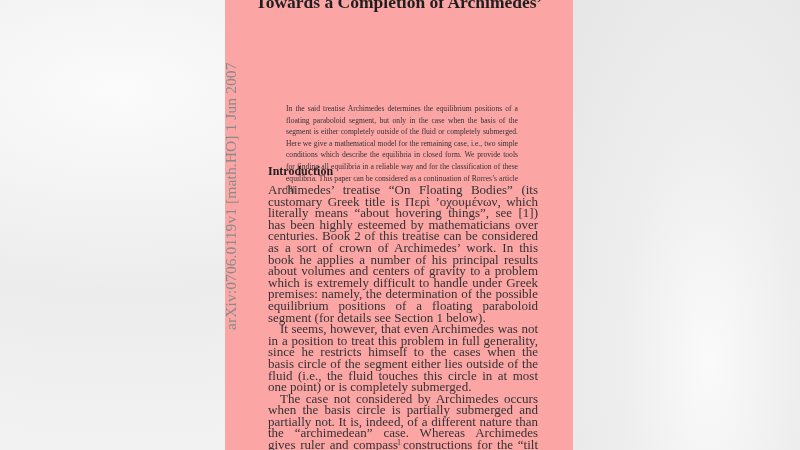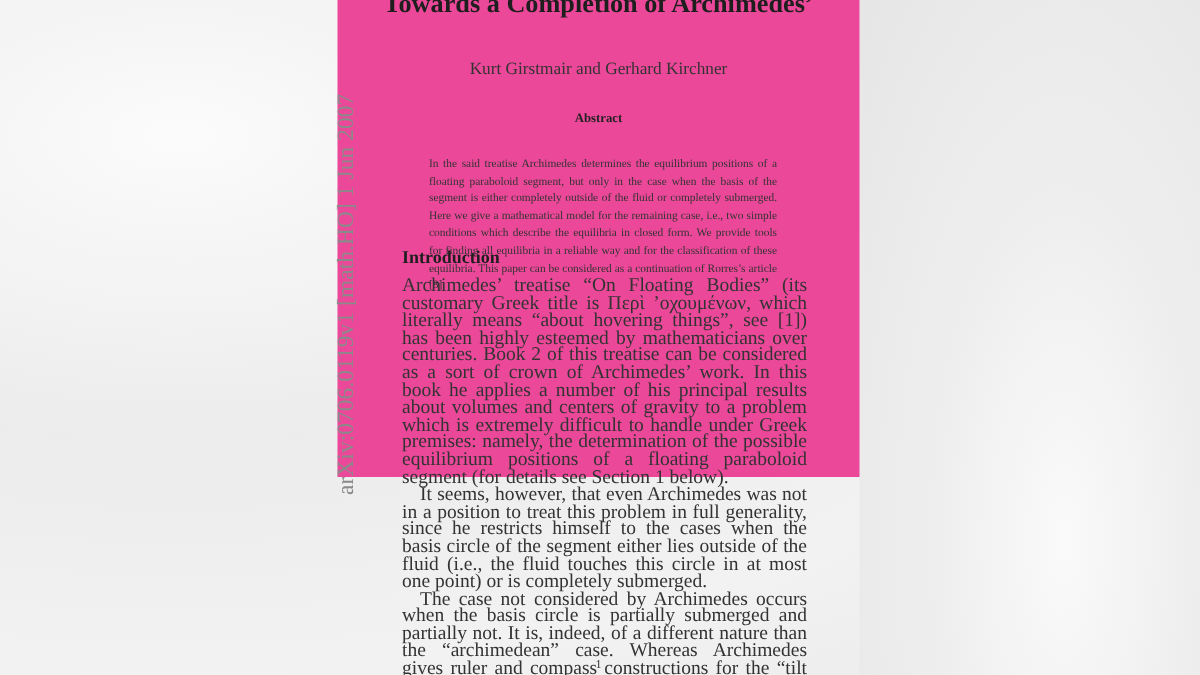--- a/index.html
+++ b/index.html
@@ -6,22 +6,22 @@
     body {
       width: 800px; height: 450px; overflow: hidden; position: relative;
       background: radial-gradient(ellipse at 15% 20%, #fbfbfb 0%, #ececec 40%, #f2f2f2 70%, #e9e9e9 100%);
       font-family: "Liberation Serif", "DejaVu Serif", serif;
     }
     .bg-right {
       position: absolute; left: 573px; top: 0; width: 227px; height: 450px;
       background: radial-gradient(ellipse at 60% 80%, #fafafa 0%, #eeeeee 45%, #e6e6e6 100%);
     }
     .page {
-      position: absolute; left: 225px; top: 0; width: 348px; height: 318px;
-      background: #ec4899; color: #222;
+      position: absolute; left: 225px; top: 0; width: 348px; height: 450px;
+      background: #fca5a5; color: #222;
     }
     .arxiv-stamp {
       position: absolute; left: 222px; top: 330px;
       transform-origin: 0 0; transform: rotate(-90deg);
       font-size: 15.5px; color: #8a8a8a; white-space: nowrap; letter-spacing: 0.1px;
     }
     .title {
       position: absolute; left: 0; width: 348px; text-align: center;
       font-weight: bold; font-size: 17.5px; line-height: 20px; color: #1e1e1e; top: -8px;
     }
@@ -54,22 +54,20 @@
   </style>
 </head>
 <body>
 
 <div class="bg-right"></div>
 
 <div class="page">
   <div class="title">
     <div>Towards a Completion of Archimedes’</div>
   </div>
-  <div class="authors">Kurt Girstmair and Gerhard Kirchner</div>
-  <div class="abstract-head">Abstract</div>
   <div class="abstract">In the said treatise Archimedes determines the equilibrium positions of a floating paraboloid segment, but only in the case when the basis of the segment is either completely outside of the fluid or completely submerged. Here we give a mathematical model for the remaining case, i.e., two simple conditions which describe the equilibria in closed form. We provide tools for finding all equilibria in a reliable way and for the classification of these equilibria. This paper can be considered as a continuation of Rorres’s article [8].</div>
   <div class="section">Introduction</div>
   <div class="body">
     <p class="first">Archimedes’ treatise “On Floating Bodies” (its customary Greek title is Περὶ ’οχουμένων, which literally means “about hovering things”, see [1]) has been highly esteemed by mathematicians over centuries. Book 2 of this treatise can be considered as a sort of crown of Archimedes’ work. In this book he applies a number of his principal results about volumes and centers of gravity to a problem which is extremely difficult to handle under Greek premises: namely, the determination of the possible equilibrium positions of a floating paraboloid segment (for details see Section 1 below).</p>
     <p>It seems, however, that even Archimedes was not in a position to treat this problem in full generality, since he restricts himself to the cases when the basis circle of the segment either lies outside of the fluid (i.e., the fluid touches this circle in at most one point) or is completely submerged.</p>
     <p>The case not considered by Archimedes occurs when the basis circle is partially submerged and partially not. It is, indeed, of a different nature than the “archimedean” case. Whereas Archimedes gives ruler and compass constructions for the “tilt angle” of the segment, results of this kind cannot be expected in the “non-archimedean” case. However, it is possible to establish a mathematical model for this case, based on two equations E = 0 (the equilibrium condition) and F = 0 (the floating condition). Unlike the corresponding equations in Archimedes’ situation (see Section 1), E and F are no more purely algebraic expressions but also involve the function arctan(x). Nevertheless, these expressions are rather simple if established with care (see Theorem 1), and they do not involve “page-long monstrosities” of which Rorres [8] is warning.</p>
 
   </div>
   <div class="pagenum">1</div>
 </div>

